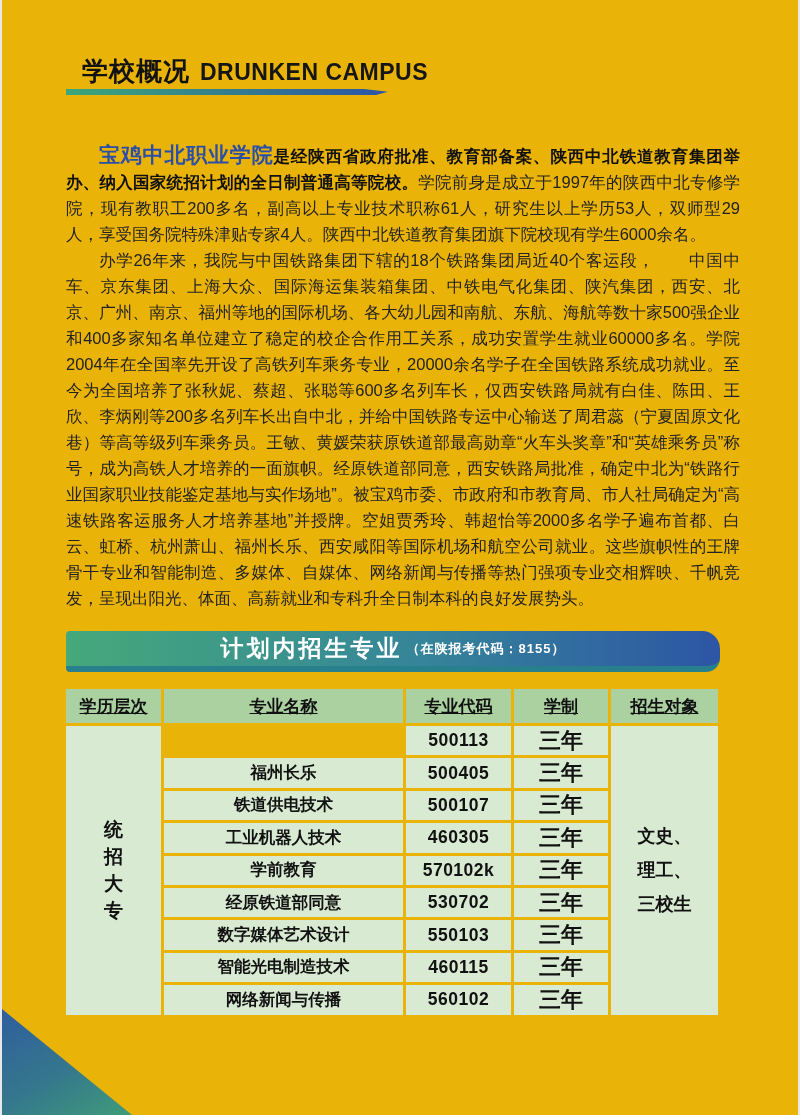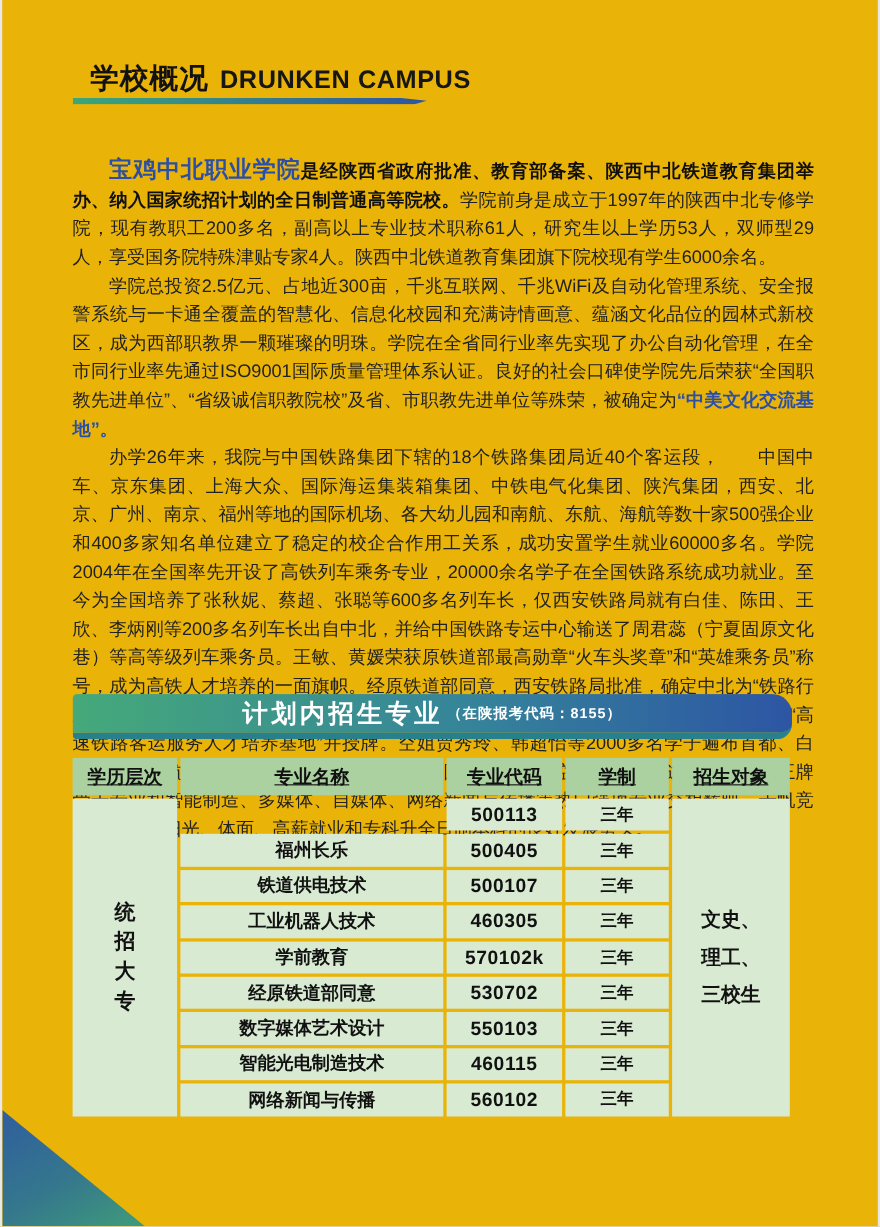--- a/index.html
+++ b/index.html
@@ -46,21 +46,21 @@
     display:grid;
     grid-template-columns:95px 239px 105px 94px 107px;
     grid-template-rows:34px repeat(9, 29.4px);
     gap:3px;
   }
   .cell { display:flex; align-items:center; justify-content:center; color:#111; }
   .th { background:#ABD1A1; font-size:17px; font-weight:bold;text-decoration:underline; }
   .td { background:#D9EAD3; font-weight:bold; }
   .td.major { font-size:16.5px; }
   .td.code  { font-size:17.5px; letter-spacing:0.5px; }
-  .td.years { font-size:15px; }
+  .td.years { font-size:22px; }
   .level-cell { grid-area:2 / 1 / 11 / 2; }
   .level-inner {
     width:20px; word-break:break-all; font-size:19px; font-weight:bold;
     line-height:27px; text-align:center; color:#111;
   }
   .target-cell {
     grid-area:2 / 5 / 11 / 6;
     white-space:pre-line; font-size:18px; font-weight:bold;
     line-height:34px; text-align:center;
   }
@@ -78,21 +78,20 @@
 <div class="page">
 
   <div class="header-title">
     <span class="cn">学校概况</span>
     <span class="en">DRUNKEN CAMPUS</span>
   </div>
   <div class="header-underline"></div>
 
   <div class="paragraphs">
     <p><span class="lead-blue">宝鸡中北职业学院</span><span class="bold-black">是经陕西省政府批准、教育部备案、陕西中北铁道教育集团举办、纳入国家统招计划的全日制普通高等院校。</span><span>学院前身是成立于1997年的陕西中北专修学院，现有教职工200多名，副高以上专业技术职称61人，研究生以上学历53人，双师型29人，享受国务院特殊津贴专家4人。陕西中北铁道教育集团旗下院校现有学生6000余名。</span></p>
-    <p><span>学院总投资2.5亿元、占地近300亩，千兆互联网、千兆WiFi及自动化管理系统、安全报警系统与一卡通全覆盖的智慧化、信息化校园和充满诗情画意、蕴涵文化品位的园林式新校区，成为西部职教界一颗璀璨的明珠。学院在全省同行业率先实现了办公自动化管理，在全市同行业率先通过ISO9001国际质量管理体系认证。良好的社会口碑使学院先后荣获“全国职教先进单位”、“省级诚信职教院校”及省、市职教先进单位等殊荣，被确定为</span><span class="bold-blue">“中美文化交流基地”。</span></p>
     <p><span>办学26年来，我院与中国铁路集团下辖的18个铁路集团局近40个客运段，　　中国中车、京东集团、上海大众、国际海运集装箱集团、中铁电气化集团、陕汽集团，西安、北京、广州、南京、福州等地的国际机场、各大幼儿园和南航、东航、海航等数十家500强企业和400多家知名单位建立了稳定的校企合作用工关系，成功安置学生就业60000多名。学院2004年在全国率先开设了高铁列车乘务专业，20000余名学子在全国铁路系统成功就业。至今为全国培养了张秋妮、蔡超、张聪等600多名列车长，仅西安铁路局就有白佳、陈田、王欣、李炳刚等200多名列车长出自中北，并给中国铁路专运中心输送了周君蕊（宁夏固原文化巷）等高等级列车乘务员。王敏、黄媛荣获原铁道部最高勋章“火车头奖章”和“英雄乘务员”称号，成为高铁人才培养的一面旗帜。经原铁道部同意，西安铁路局批准，确定中北为“铁路行业国家职业技能鉴定基地与实作场地”。被宝鸡市委、市政府和市教育局、市人社局确定为“高速铁路客运服务人才培养基地”并授牌。空姐贾秀玲、韩超怡等2000多名学子遍布首都、白云、虹桥、杭州萧山、福州长乐、西安咸阳等国际机场和航空公司就业。这些旗帜性的王牌骨干专业和智能制造、多媒体、自媒体、网络新闻与传播等热门强项专业交相辉映、千帆竞发，呈现出阳光、体面、高薪就业和专科升全日制本科的良好发展势头。</span></p>
   </div>
 
   <div class="banner">
     <span class="b-title">计划内招生专业</span>
     <span class="b-code">（在陕报考代码：8155）</span>
   </div>
 
   <div class="adm-table">
     <div class="cell th" style="grid-area:1/1">学历层次</div>

